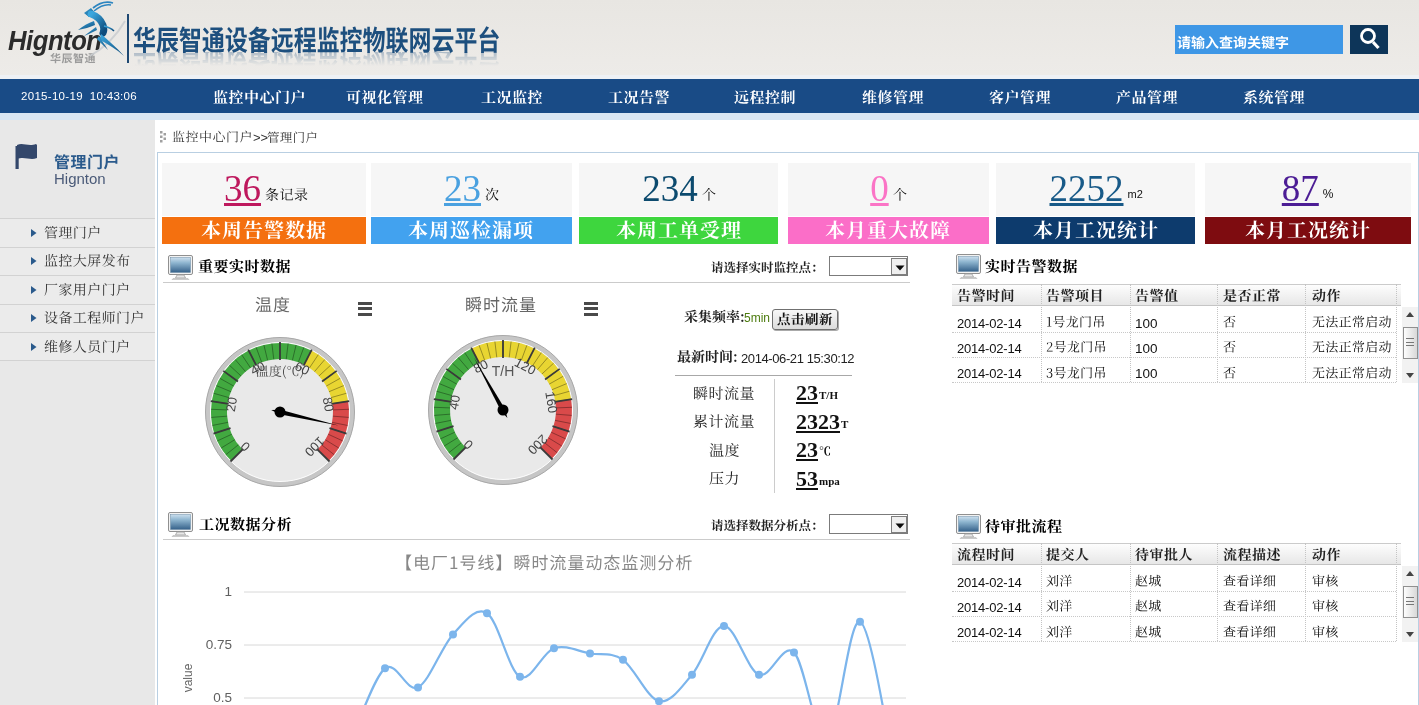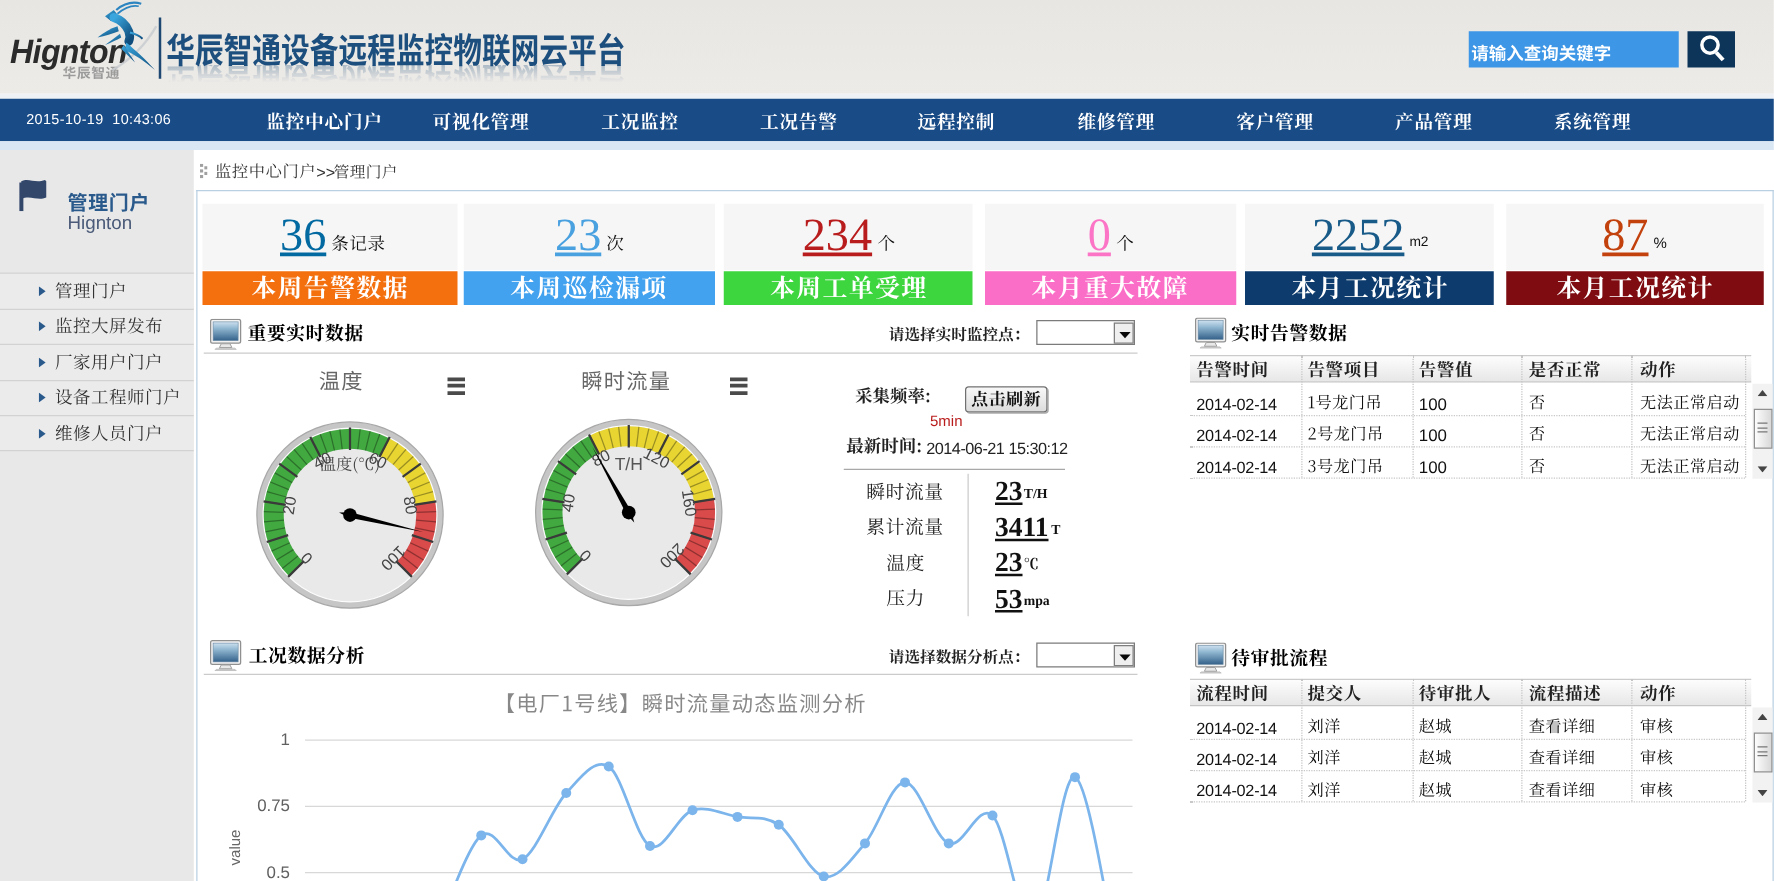--- a/index.html
+++ b/index.html
@@ -472,21 +472,21 @@
     <g fill="#333333" transform="translate(0 14.0)">
       <use href="#g53" transform="translate(0.0 0) scale(0.0125 -0.0125)"></use>
       <use href="#g54" transform="translate(12.8 0) scale(0.0125 -0.0125)"></use>
       <use href="#g55" transform="translate(25.6 0) scale(0.0125 -0.0125)"></use>
       <use href="#g56" transform="translate(38.4 0) scale(0.0125 -0.0125)"></use>
     </g>
   </svg>
 <div style="position:absolute;left:157px;top:152px;width:1262px;height:553px;border:1px solid #b9cfe2;border-bottom:none;background:#fff"></div>
 <div style="position:absolute;left:162.0px;top:163px;width:204.0px;height:53px;background:#f6f6f6"></div>
 <div style="position:absolute;left:162.0px;top:217px;width:204.0px;height:27px;background:#f4700f"></div>
-<div class="abs" style="left:224.0px;top:166.5px;font:37px 'Liberation Serif';color:#0369a1;text-decoration:underline">36</div>
+<div class="abs" style="left:224.0px;top:166.5px;font:37px 'Liberation Serif';color:#be185d;text-decoration:underline">36</div>
 <svg style="position:absolute;left:265.0px;top:184.3px;overflow:visible" width="45" height="21">
     <g fill="#111111" transform="translate(0 15.7)">
       <use href="#g77" transform="translate(0.0 0) scale(0.0140 -0.0140)"></use>
       <use href="#g78" transform="translate(14.5 0) scale(0.0140 -0.0140)"></use>
       <use href="#g79" transform="translate(29.0 0) scale(0.0140 -0.0140)"></use>
     </g>
   </svg>
 <svg style="position:absolute;left:201.0px;top:215.1px;overflow:visible" width="128" height="30">
     <g fill="#ffffff" transform="translate(0 22.4)">
       <use href="#g80" transform="translate(0.0 0) scale(0.0200 -0.0200)"></use>
@@ -510,21 +510,21 @@
       <use href="#g80" transform="translate(0.0 0) scale(0.0200 -0.0200)"></use>
       <use href="#g81" transform="translate(21.0 0) scale(0.0200 -0.0200)"></use>
       <use href="#g85" transform="translate(42.0 0) scale(0.0200 -0.0200)"></use>
       <use href="#g86" transform="translate(63.0 0) scale(0.0200 -0.0200)"></use>
       <use href="#g87" transform="translate(84.0 0) scale(0.0200 -0.0200)"></use>
       <use href="#g88" transform="translate(105.0 0) scale(0.0200 -0.0200)"></use>
     </g>
   </svg>
 <div style="position:absolute;left:579.0px;top:163px;width:199.0px;height:53px;background:#f6f6f6"></div>
 <div style="position:absolute;left:579.0px;top:217px;width:199.0px;height:27px;background:#3ed63e"></div>
-<div class="abs" style="left:642.2px;top:166.5px;font:37px 'Liberation Serif';color:#b91c1c;text-decoration:underline">234</div>
+<div class="abs" style="left:642.2px;top:166.5px;font:37px 'Liberation Serif';color:#0c4a6e;">234</div>
 <svg style="position:absolute;left:701.8px;top:184.3px;overflow:visible" width="16" height="21">
     <g fill="#111111" transform="translate(0 15.7)">
       <use href="#g89" transform="translate(0.0 0) scale(0.0140 -0.0140)"></use>
     </g>
   </svg>
 <svg style="position:absolute;left:615.5px;top:215.1px;overflow:visible" width="128" height="30">
     <g fill="#ffffff" transform="translate(0 22.4)">
       <use href="#g80" transform="translate(0.0 0) scale(0.0200 -0.0200)"></use>
       <use href="#g81" transform="translate(21.0 0) scale(0.0200 -0.0200)"></use>
       <use href="#g35" transform="translate(42.0 0) scale(0.0200 -0.0200)"></use>
@@ -560,21 +560,21 @@
       <use href="#g80" transform="translate(0.0 0) scale(0.0200 -0.0200)"></use>
       <use href="#g92" transform="translate(21.0 0) scale(0.0200 -0.0200)"></use>
       <use href="#g35" transform="translate(42.0 0) scale(0.0200 -0.0200)"></use>
       <use href="#g36" transform="translate(63.0 0) scale(0.0200 -0.0200)"></use>
       <use href="#g48" transform="translate(84.0 0) scale(0.0200 -0.0200)"></use>
       <use href="#g97" transform="translate(105.0 0) scale(0.0200 -0.0200)"></use>
     </g>
   </svg>
 <div style="position:absolute;left:1204.5px;top:163px;width:206.5px;height:53px;background:#f6f6f6"></div>
 <div style="position:absolute;left:1204.5px;top:217px;width:206.5px;height:27px;background:#7e0c10"></div>
-<div class="abs" style="left:1281.8px;top:166.5px;font:37px 'Liberation Serif';color:#c2410c;text-decoration:underline">87</div>
+<div class="abs" style="left:1281.8px;top:166.5px;font:37px 'Liberation Serif';color:#4c1d95;text-decoration:underline">87</div>
 <div class="abs" style="left:1322.8px;top:187px;font:12px 'Liberation Sans';color:#111">%</div>
 <svg style="position:absolute;left:1244.8px;top:215.1px;overflow:visible" width="128" height="30">
     <g fill="#ffffff" transform="translate(0 22.4)">
       <use href="#g80" transform="translate(0.0 0) scale(0.0200 -0.0200)"></use>
       <use href="#g92" transform="translate(21.0 0) scale(0.0200 -0.0200)"></use>
       <use href="#g35" transform="translate(42.0 0) scale(0.0200 -0.0200)"></use>
       <use href="#g36" transform="translate(63.0 0) scale(0.0200 -0.0200)"></use>
       <use href="#g48" transform="translate(84.0 0) scale(0.0200 -0.0200)"></use>
       <use href="#g97" transform="translate(105.0 0) scale(0.0200 -0.0200)"></use>
     </g>
@@ -787,21 +787,21 @@
   </svg>
 <svg style="position:absolute;left:684.0px;top:306.3px;overflow:visible" width="62" height="21">
     <g fill="#222222" transform="translate(0 15.7)">
       <use href="#g117" transform="translate(0.0 0) scale(0.0140 -0.0140)"></use>
       <use href="#g118" transform="translate(14.0 0) scale(0.0140 -0.0140)"></use>
       <use href="#g119" transform="translate(28.0 0) scale(0.0140 -0.0140)"></use>
       <use href="#g120" transform="translate(42.0 0) scale(0.0140 -0.0140)"></use>
       <use href="#g121" transform="translate(56.0 0) scale(0.0140 -0.0140)"></use>
     </g>
   </svg>
-<div class="abs" style="left:744px;top:330px;font:12px 'Liberation Sans';color:#b91c1c">5min</div>
+<div class="abs" style="left:744px;top:311px;font:12px 'Liberation Sans';color:#4d7c0f">5min</div>
 <div class="abs" style="left:772px;top:309px;width:66px;height:21px;border:1px solid #707070;border-radius:3px;background:linear-gradient(#f8f8f8,#dcdcdc);box-shadow:1px 1px 0 #aaa"></div>
 <svg style="position:absolute;left:777.0px;top:309.4px;overflow:visible" width="58" height="20">
     <g fill="#111111" transform="translate(0 15.1)">
       <use href="#g104" transform="translate(0.0 0) scale(0.0135 -0.0135)"></use>
       <use href="#g122" transform="translate(14.0 0) scale(0.0135 -0.0135)"></use>
       <use href="#g123" transform="translate(28.0 0) scale(0.0135 -0.0135)"></use>
       <use href="#g124" transform="translate(42.0 0) scale(0.0135 -0.0135)"></use>
     </g>
   </svg>
 <svg style="position:absolute;left:677.0px;top:346.3px;overflow:visible" width="62" height="21">
@@ -827,21 +827,21 @@
 <div class="abs" style="left:796px;top:380.0px;font:bold 22px 'Liberation Serif';color:#111;text-decoration:underline">23</div>
 <div class="abs" style="left:819.0px;top:389.0px;font:bold 11px 'Liberation Serif';color:#111">T/H</div>
 <svg style="position:absolute;left:693.0px;top:410.2px;overflow:visible" width="64" height="22">
     <g fill="#222222" transform="translate(0 16.8)">
       <use href="#g131" transform="translate(0.0 0) scale(0.0150 -0.0150)"></use>
       <use href="#g132" transform="translate(15.5 0) scale(0.0150 -0.0150)"></use>
       <use href="#g129" transform="translate(31.0 0) scale(0.0150 -0.0150)"></use>
       <use href="#g130" transform="translate(46.5 0) scale(0.0150 -0.0150)"></use>
     </g>
   </svg>
-<div class="abs" style="left:796px;top:408.5px;font:bold 22px 'Liberation Serif';color:#111;text-decoration:underline">3411</div>
+<div class="abs" style="left:796px;top:408.5px;font:bold 22px 'Liberation Serif';color:#111;text-decoration:underline">2323</div>
 <div class="abs" style="left:841.0px;top:417.5px;font:bold 11px 'Liberation Serif';color:#111">T</div>
 <svg style="position:absolute;left:708.5px;top:438.7px;overflow:visible" width="33" height="22">
     <g fill="#222222" transform="translate(0 16.8)">
       <use href="#g112" transform="translate(0.0 0) scale(0.0150 -0.0150)"></use>
       <use href="#g113" transform="translate(15.5 0) scale(0.0150 -0.0150)"></use>
     </g>
   </svg>
 <div class="abs" style="left:796px;top:437.0px;font:bold 22px 'Liberation Serif';color:#111;text-decoration:underline">23</div>
 <svg style="position:absolute;left:819.0px;top:442.1px;overflow:visible" width="14" height="18">
     <g fill="#111111" transform="translate(0 13.4)">

